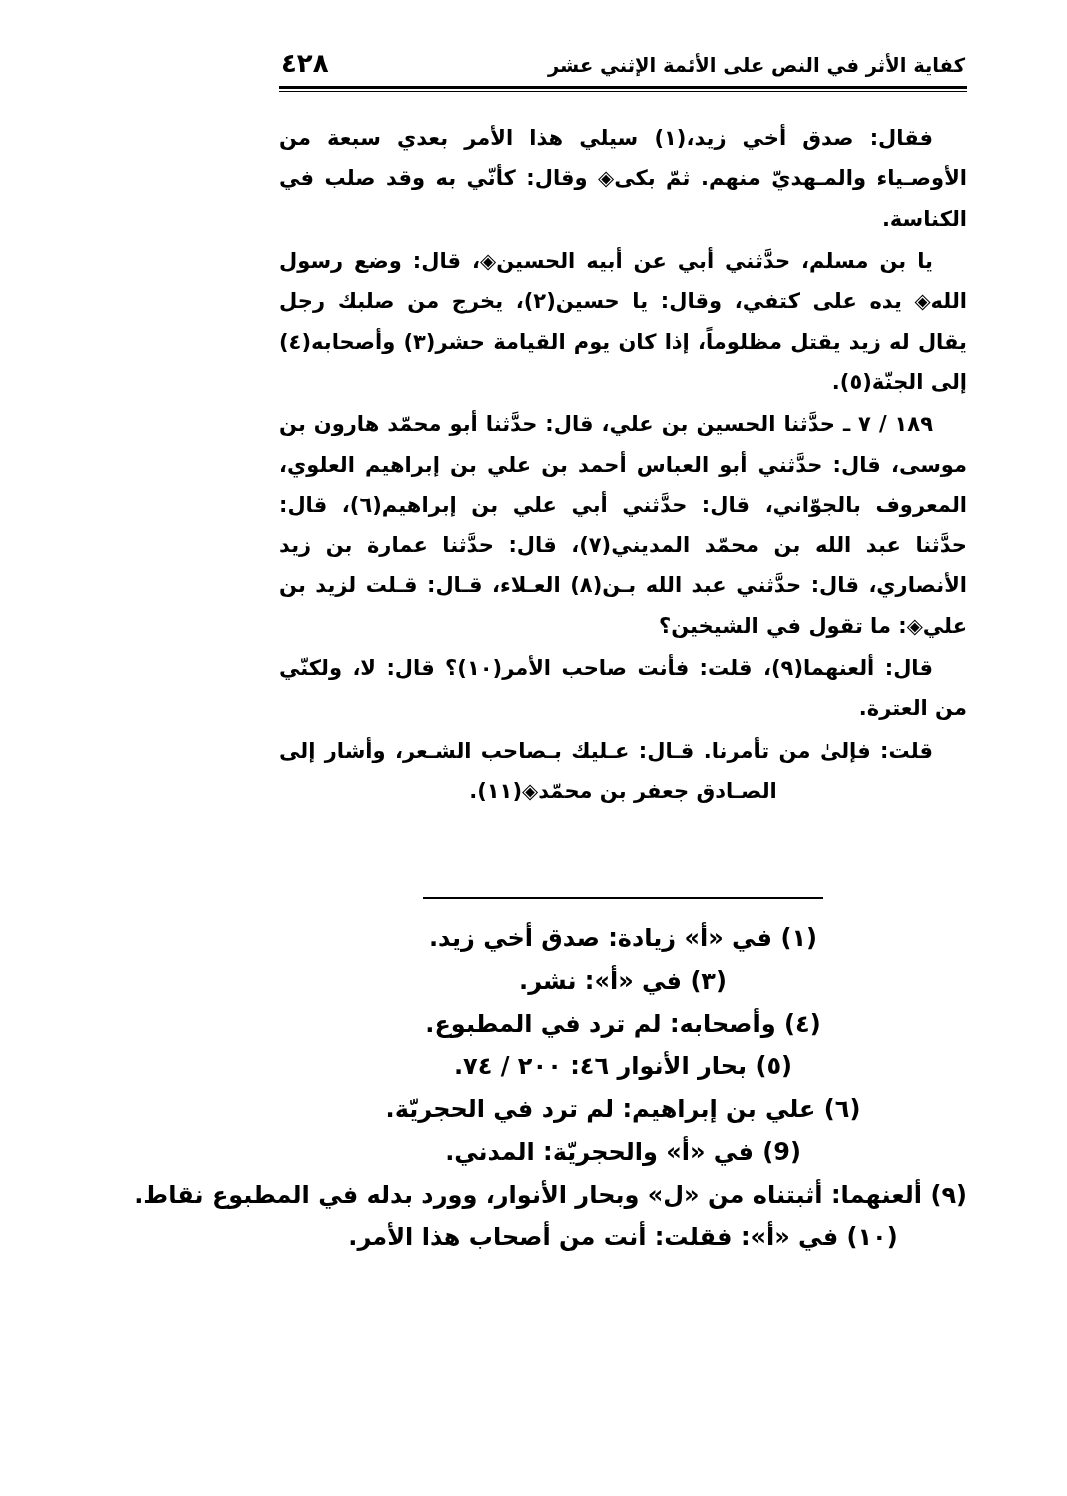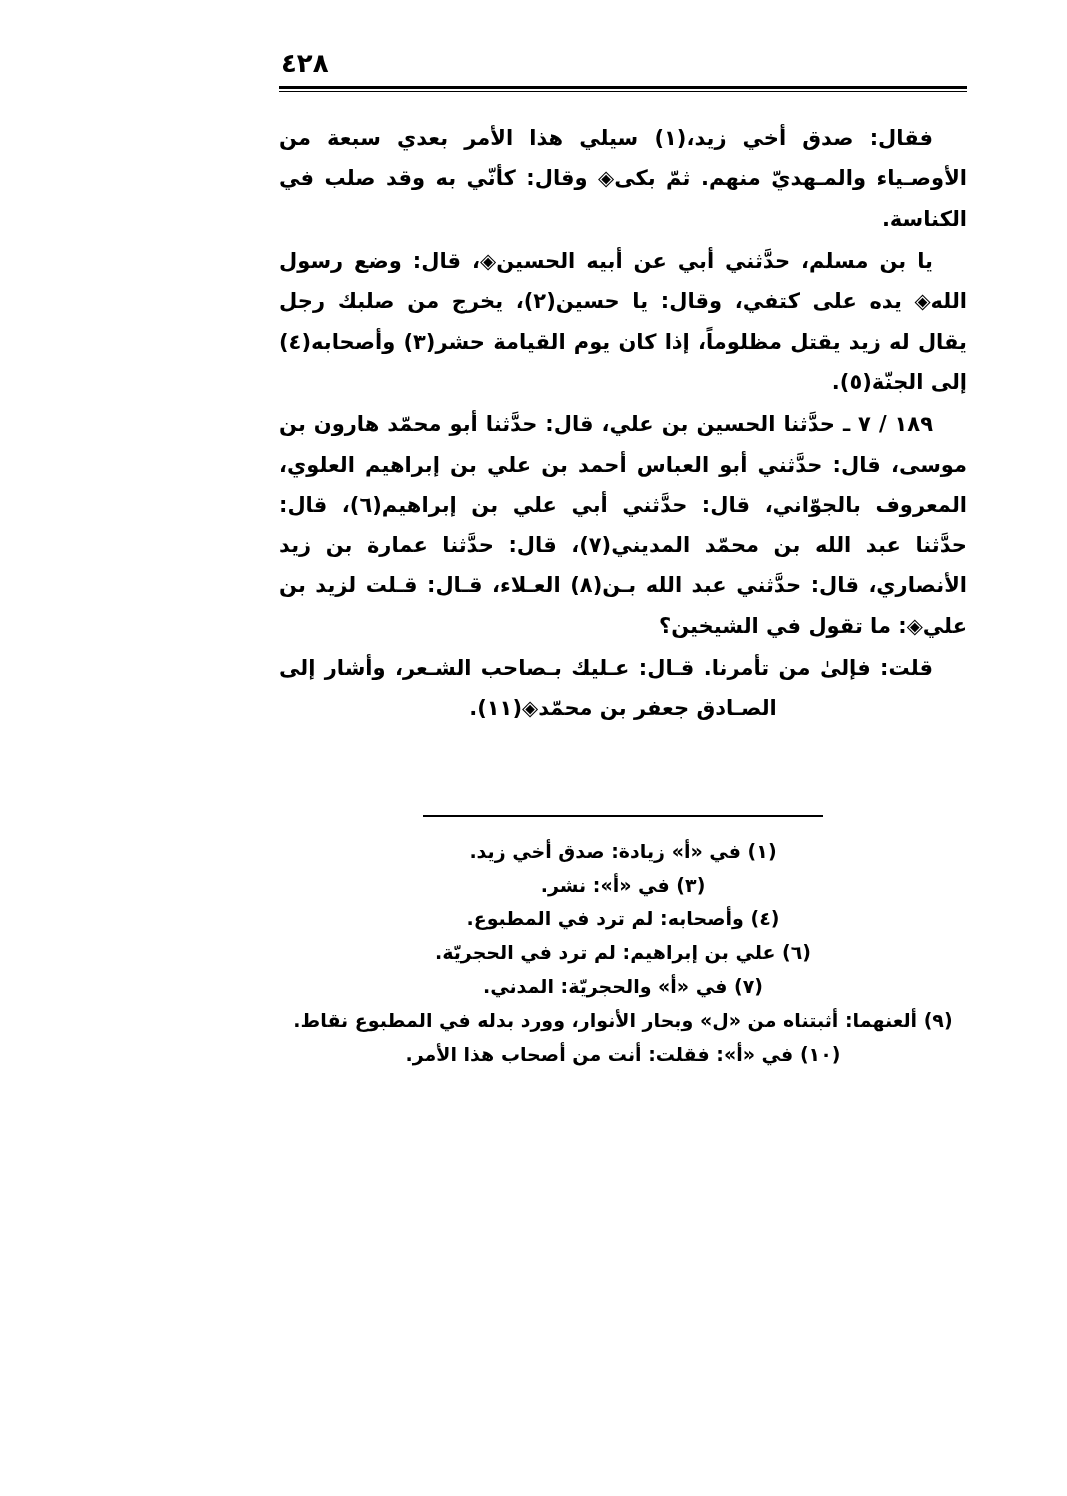--- a/index.html
+++ b/index.html
@@ -64,52 +64,55 @@
   }
   .para.center-last { text-align-last: center; }
   
   .footnote-sep {
     width: 400px;
     margin: 86px auto 0 auto;
     border-top: 2.5px solid #000;
   }
   .footnotes {
     margin-top: 18px;
-    font-size: 19px;
+    font-size: 24px;
     line-height: 1.78;
     font-weight: 700;
     text-align: center;
   }
   .fn {
     margin: 0;
     white-space: nowrap;
   }
 </style>
 </head>
 <body>
 
 <div class="page">
 
   <div class="header">
     <div class="page-number">٤٢٨</div>
+    <div class="header-title">كفاية الأثر في النص على الأئمة الإثني عشر</div>
   </div>
   <div class="header-rule"></div>
 
   <div class="body">
     <p class="para">فقال: صدق أخي زيد،(١) سيلي هذا الأمر بعدي سبعة من الأوصـياء والمـهديّ منهم. ثمّ بكى◈ وقال: كأنّي به وقد صلب في الكناسة.</p>
     <p class="para">يا بن مسلم، حدَّثني أبي عن أبيه الحسين◈، قال: وضع رسول الله◈ يده على كتفي، وقال: يا حسين(٢)، يخرج من صلبك رجل يقال له زيد يقتل مظلوماً، إذا كان يوم القيامة حشر(٣) وأصحابه(٤) إلى الجنّة(٥).</p>
     <p class="para">١٨٩ / ٧ ـ حدَّثنا الحسين بن علي، قال: حدَّثنا أبو محمّد هارون بن موسى، قال: حدَّثني أبو العباس أحمد بن علي بن إبراهيم العلوي، المعروف بالجوّاني، قال: حدَّثني أبي علي بن إبراهيم(٦)، قال: حدَّثنا عبد الله بن محمّد المديني(٧)، قال: حدَّثنا عمارة بن زيد الأنصاري، قال: حدَّثني عبد الله بـن(٨) العـلاء، قـال: قـلت لزيد بن علي◈: ما تقول في الشيخين؟</p>
+    <p class="para">قال: ألعنهما(٩)، قلت: فأنت صاحب الأمر(١٠)؟ قال: لا، ولكنّي من العترة.</p>
     <p class="para center-last">قلت: فإلىٰ من تأمرنا. قـال: عـليك بـصاحب الشـعر، وأشار إلى الصـادق جعفر بن محمّد◈(١١).</p>
   </div>
 
   <div class="footnote-sep"></div>
 
   <div class="footnotes">
     <p class="fn">(١) في «أ» زيادة: صدق أخي زيد.</p>
     <p class="fn">(٣) في «أ»: نشر.</p>
     <p class="fn">(٤) وأصحابه: لم ترد في المطبوع.</p>
+    <p class="fn">(٥) بحار الأنوار ٤٦: ٢٠٠ / ٧٤.</p>
     <p class="fn">(٦) علي بن إبراهيم: لم ترد في الحجريّة.</p>
-    <p class="fn">(٧) في «أ» والحجريّة: المدني.</p>
+    <p class="fn">(9) في «أ» والحجريّة: المدني.</p>
     <p class="fn">(٩) ألعنهما: أثبتناه من «ل» وبحار الأنوار، وورد بدله في المطبوع نقاط.</p>
     <p class="fn">(١٠) في «أ»: فقلت: أنت من أصحاب هذا الأمر.</p>
   </div>
 
 </div>
 
 </body></html>

